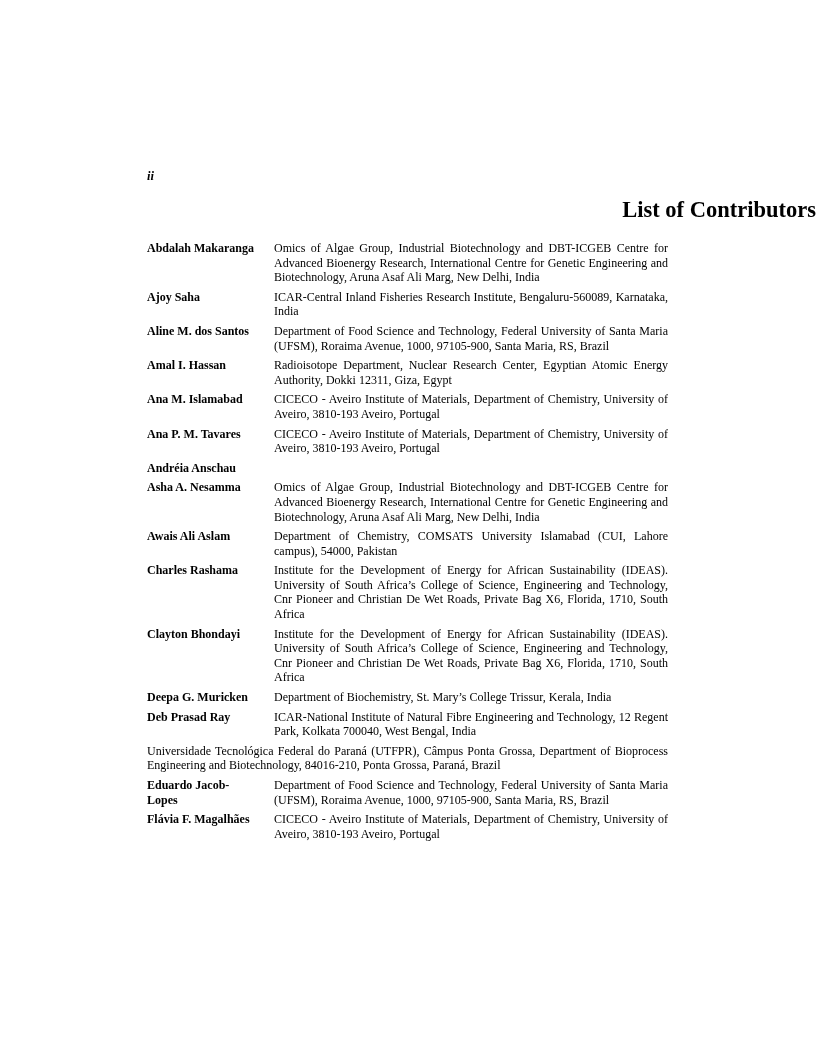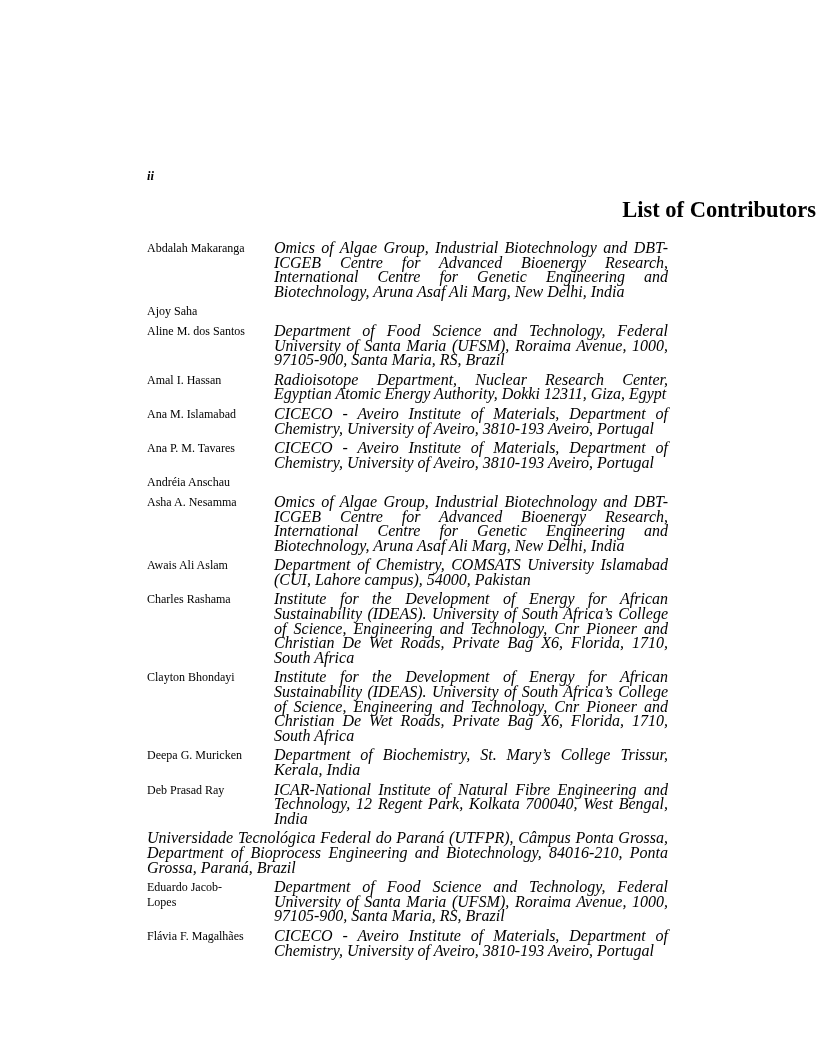--- a/index.html
+++ b/index.html
@@ -50,49 +50,49 @@
   .entry {
     display: flex;
     align-items: flex-start;
     margin: 0 0 5px 0;
   }
   .entry .name {
     flex: 0 0 127px;
     width: 127px;
     box-sizing: border-box;
     padding-right: 2px;
-    font-weight: normal;
+    font-weight: bold;
     font-size: 12px;
     line-height: 14.6px;
     white-space: pre-line;
   }
   .entry .affiliation {
     flex: 1 1 auto;
-    font-size: 16px;
+    font-size: 12px;
     line-height: 14.6px;
     text-align: justify;
     text-justify: inter-word;
-    font-style: italic;
   }
 </style>
 </head>
 <body>
 
 <div class="page">
   <div class="page-number">ii</div>
 
   <h1 class="doc-title">List of Contributors</h1>
 
   <div class="contributors">
       <div class="entry">
         <div class="name">Abdalah Makaranga</div>
         <div class="affiliation">Omics of Algae Group, Industrial Biotechnology and DBT-ICGEB Centre for Advanced Bioenergy Research, International Centre for Genetic Engineering and Biotechnology, Aruna Asaf Ali Marg, New Delhi, India</div>
       </div>
       <div class="entry">
         <div class="name">Ajoy Saha</div>
+        <div class="affiliation">ICAR-Central Inland Fisheries Research Institute, Bengaluru-560089, Karnataka, India</div>
       </div>
       <div class="entry">
         <div class="name">Aline M. dos Santos</div>
         <div class="affiliation">Department of Food Science and Technology, Federal University of Santa Maria (UFSM), Roraima Avenue, 1000, 97105-900, Santa Maria, RS, Brazil</div>
       </div>
       <div class="entry">
         <div class="name">Amal I. Hassan</div>
         <div class="affiliation">Radioisotope Department, Nuclear Research Center, Egyptian Atomic Energy Authority, Dokki 12311, Giza, Egypt</div>
       </div>
       <div class="entry">

